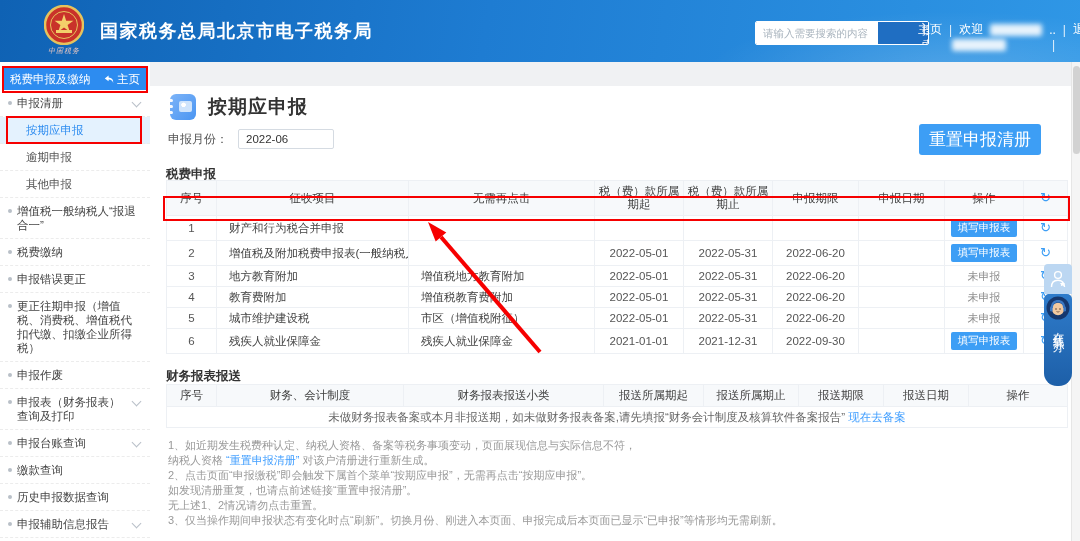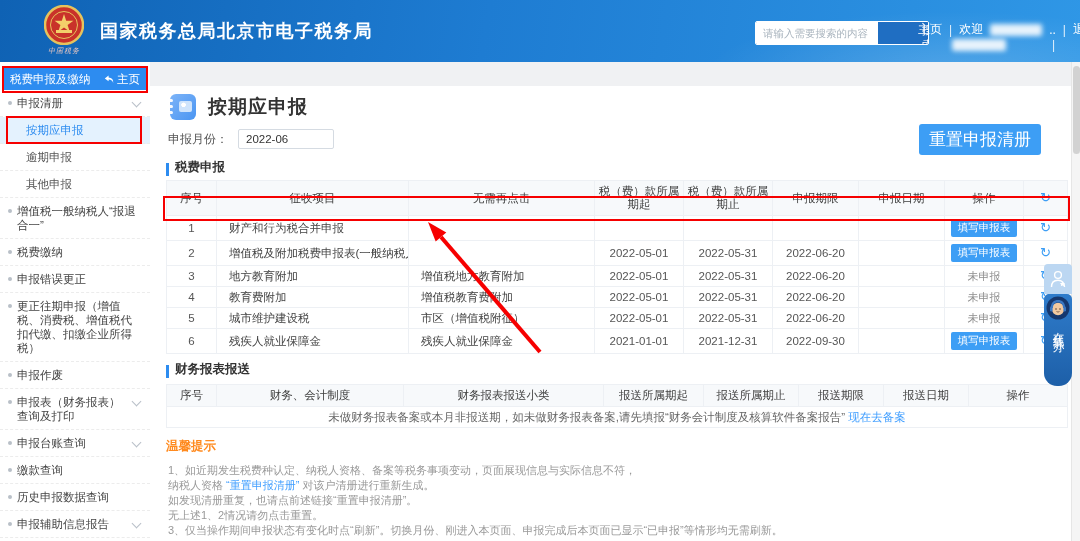--- a/index.html
+++ b/index.html
@@ -63,21 +63,21 @@
   .doc-icon::after{content:"";position:absolute;right:4px;top:7px;width:13px;height:11px;
     background:#cfe4fc;border-radius:2px;
     background-image:radial-gradient(circle at 35% 35%,#fff 2px,transparent 2.6px);}
   .page-title{font-size:19px;color:#333;font-weight:bold;letter-spacing:1px;}
   .form-row{display:flex;align-items:center;height:22px;margin:0 26px 10px 2px;}
   .month-label{font-size:12px;color:#555;margin-right:10px;}
   .month-input{width:80px;height:18px;border:1px solid #d5dbe2;border-radius:2px;
     padding:0 7px;font-size:11.5px;color:#333;outline:none;}
   .reset-btn{margin-left:auto;background:#3d9ef5;color:#fff;border:none;border-radius:3px;
     padding:4px 10px;font-size:17px;cursor:pointer;}
-  .section-title{display:flex;align-items:flex-end;gap:6px;height:16px;margin:0 0 4px 0;}
+  .section-title{display:flex;align-items:flex-start;gap:6px;height:16px;margin:0 0 4px 0;flex-direction:column;}
   .section-bar{width:3px;height:13px;background:#2d8cf0;}
   .section-text{font-size:12.5px;font-weight:bold;color:#333;}
   table{border-collapse:collapse;table-layout:fixed;width:901px;}
   th{background:#f7f9fb;font-weight:normal;color:#404040;font-size:11.5px;
     padding:4px 3px;border:1px solid #edf0f4;line-height:13px;}
   td{font-size:11.5px;color:#555;padding:3px 4px;border:1px solid #edf0f4;
     line-height:14px;height:14px;text-align:center;overflow:hidden;white-space:nowrap;}
   td.l{text-align:left;padding-left:12px;color:#444;}
   .fill-btn{background:#3d9ef5;color:#fff;border:none;border-radius:2px;
     padding:2px 7px;font-size:10.5px;cursor:pointer;}
@@ -368,25 +368,25 @@
       <tr>
         <td colspan="8" class="note-cell">
           <span>未做财务报表备案或本月非报送期，如未做财务报表备案,请先填报“财务会计制度及核算软件备案报告”</span>
           <a class="link">现在去备案</a>
         </td>
       </tr>
     </tbody>
       </table>
 
     <div class="tips">
-      <div class="tips-title">温馨提示</div>
       <p>1、如近期发生税费种认定、纳税人资格、备案等税务事项变动，页面展现信息与实际信息不符，</p>
       <p>
         <span>纳税人资格 </span><a class="link">“重置申报清册”</a><span> 对该户清册进行重新生成。</span>
       </p>
+      <p>2、点击页面“申报缴税”即会触发下属首个菜单“按期应申报”，无需再点击“按期应申报”。</p>
       <p>如发现清册重复，也请点前述链接“重置申报清册”。</p>
       <p>无上述1、2情况请勿点击重置。</p>
       <p>3、仅当操作期间申报状态有变化时点“刷新”。切换月份、刚进入本页面、申报完成后本页面已显示“已申报”等情形均无需刷新。</p>
 
     </div>
   </div>
 
   <div class="float-widgets">
     <div class="user-box">
       <svg width="16" height="18" viewBox="0 0 16 18">

